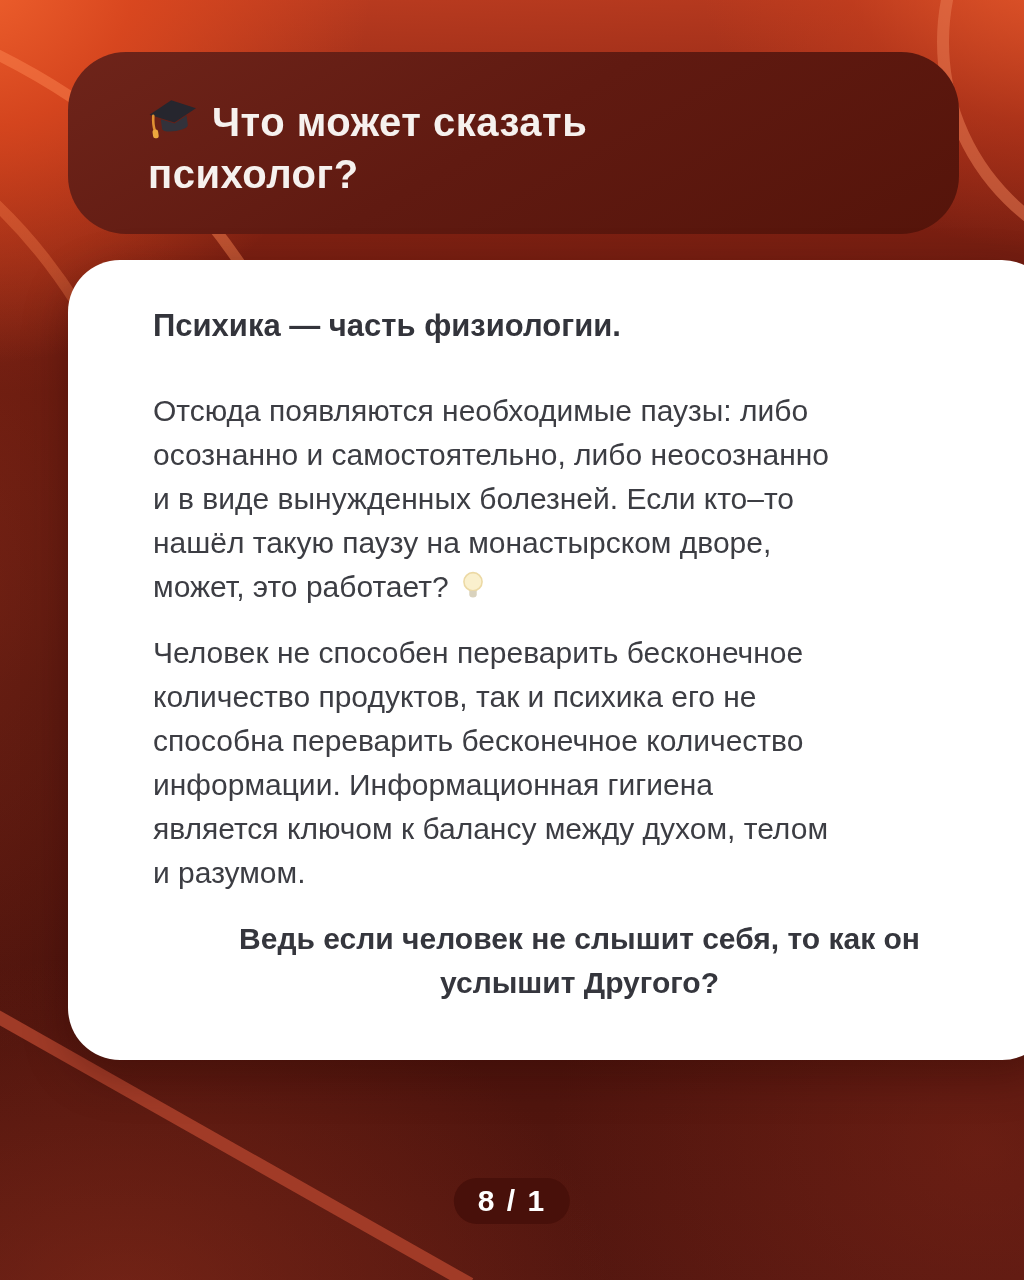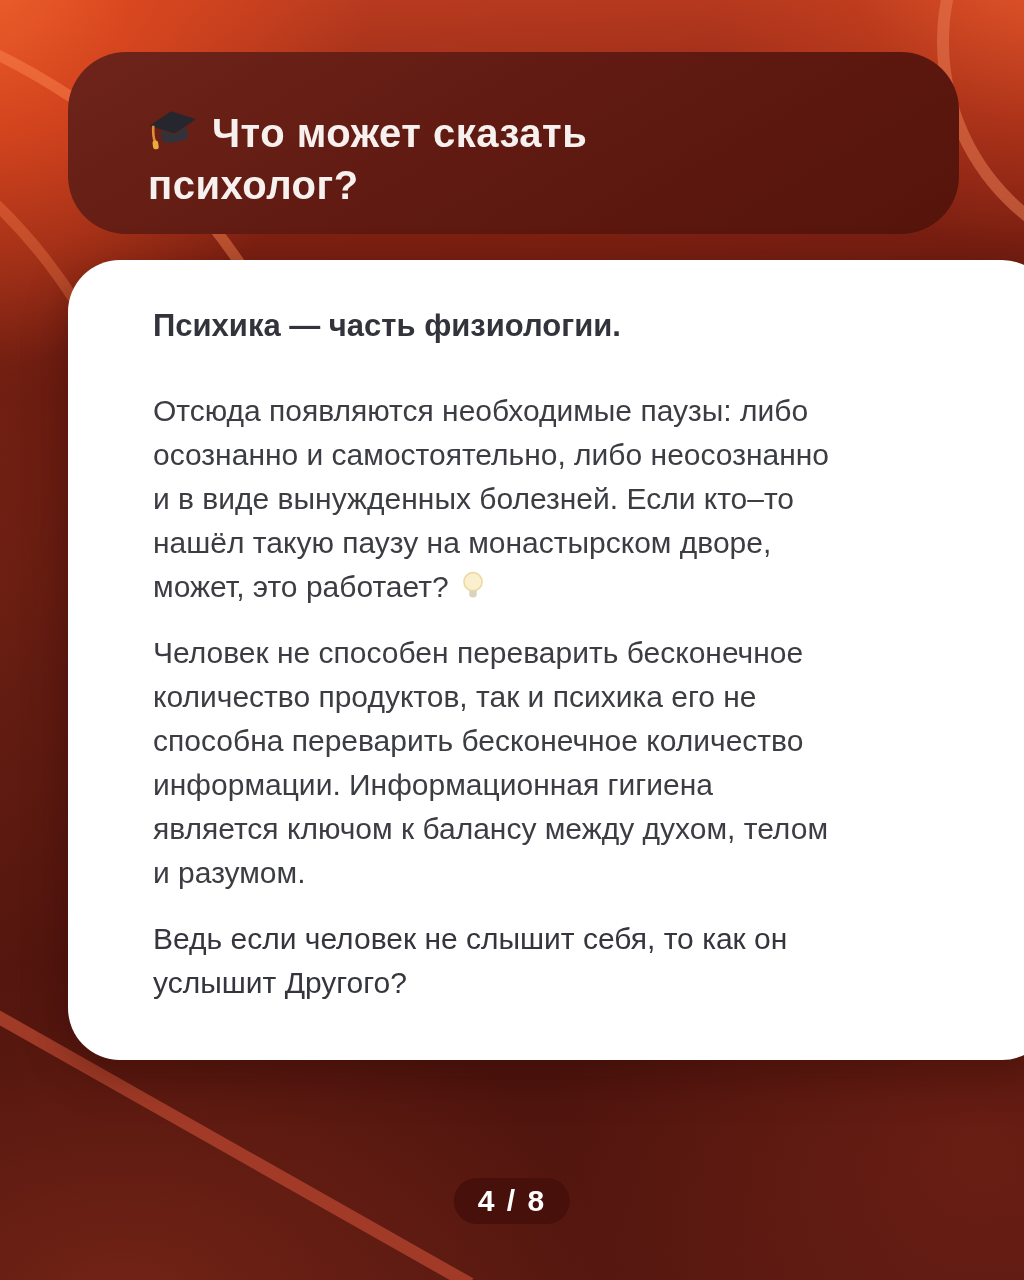--- a/index.html
+++ b/index.html
@@ -10,34 +10,34 @@
       radial-gradient(560px 560px at -3% -3%, rgba(243,101,47,.95) 0%, rgba(222,73,31,.85) 30%, rgba(190,55,25,0) 72%),
       radial-gradient(480px 420px at 103% -5%, rgba(238,94,45,.9) 0%, rgba(205,65,30,.45) 45%, rgba(150,40,20,0) 75%),
       radial-gradient(500px 700px at -8% 45%, rgba(180,60,35,.35) 0%, rgba(120,30,18,0) 70%),
       radial-gradient(700px 500px at 12% 102%, rgba(165,55,32,.38) 0%, rgba(120,30,18,0) 70%),
       radial-gradient(620px 520px at 96% 90%, rgba(150,45,28,.35) 0%, rgba(110,28,16,0) 70%),
       linear-gradient(178deg,#bb3c20 0%, #8a2414 14%, #5f170d 30%, #4c130c 52%, #4e140d 78%, #541710 100%);
   }
   .decor{position:absolute;left:0;top:0;}
   .qbox{
     position:absolute;left:68px;top:52px;width:891px;height:182px;box-sizing:border-box;
-    border-radius:58px;padding:55px 60px 0 80px;
+    border-radius:58px;padding:44px 60px 0 80px;
     background:linear-gradient(150deg,#6e241a 0%, #601a11 48%, #55140a 100%);
   }
   .qtitle{margin:0;font-size:40px;line-height:52px;font-weight:bold;color:#f6f1ee;letter-spacing:.5px;}
   .qtitle .t{white-space:pre-line;}
   .cap{display:inline-block;width:52px;height:48px;margin-right:12px;vertical-align:-8px;}
   .card{
     position:absolute;left:68px;top:260px;width:986px;height:800px;box-sizing:border-box;
     border-radius:52px;background:#ffffff;padding:46px 48px 0 85px;color:#3c3d43;
     box-shadow:0 16px 44px rgba(40,6,2,.35);
   }
   .card h2{margin:0 0 44px 0;font-size:31px;line-height:39px;font-weight:bold;color:#33343b;}
   .card p{margin:0 0 22px 0;font-size:30px;line-height:44px;white-space:pre-line;}
-  .card p.emph{font-weight:normal;color:#35363d;}
+  .card p.emph{font-weight:bold;color:#35363d;text-align:center;}
   .bulb{display:inline-block;width:28px;height:32px;margin-left:10px;vertical-align:-5px;}
   .pill{
     position:absolute;left:50%;top:1178px;transform:translateX(-50%);
     background:#48100a;border-radius:23px;padding:4px 24px;
   }
   .pill span{font-size:30px;font-weight:bold;color:#ffffff;letter-spacing:2px;line-height:38px;}
 </style>
 </head>
 <body>
 
@@ -78,16 +78,16 @@
 количество продуктов, так и психика его не
 способна переварить бесконечное количество
 информации. Информационная гигиена
 является ключом к балансу между духом, телом
 и разумом.</p>
     <p class="emph">Ведь если человек не слышит себя, то как он
 услышит Другого?</p>
   </main>
 
   <div class="pill">
-    <span>4 / 8</span>
+    <span>8 / 1</span>
   </div>
 
 </div>
 
 </body></html>

